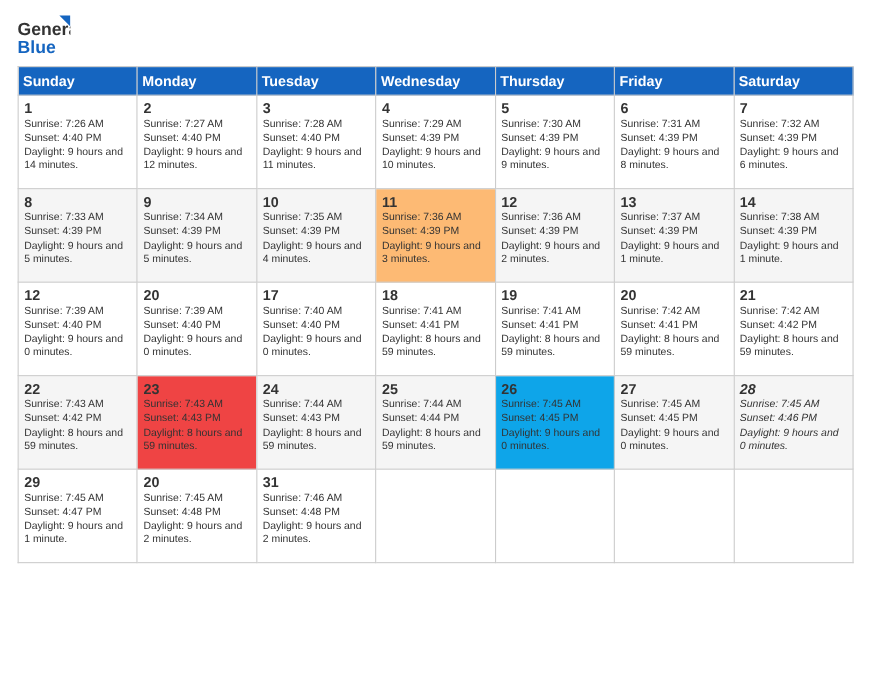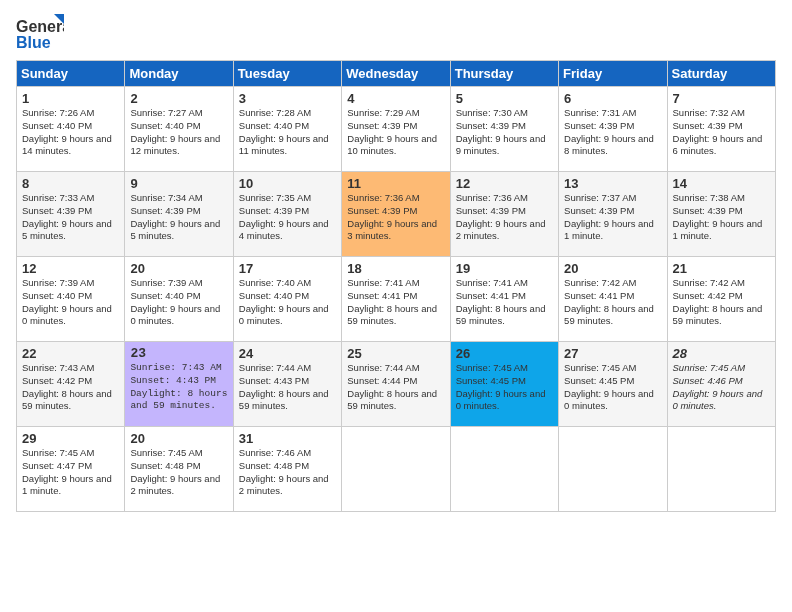--- a/index.html
+++ b/index.html
@@ -156,21 +156,21 @@
           <td><span class="day-num">19</span>
 <span class="cell-text">Sunrise: 7:41 AM<br>Sunset: 4:41 PM<br>Daylight: 8 hours and 59 minutes.</span></td>
           <td><span class="day-num">20</span>
 <span class="cell-text">Sunrise: 7:42 AM<br>Sunset: 4:41 PM<br>Daylight: 8 hours and 59 minutes.</span></td>
           <td><span class="day-num">21</span>
 <span class="cell-text">Sunrise: 7:42 AM<br>Sunset: 4:42 PM<br>Daylight: 8 hours and 59 minutes.</span></td>
         </tr>
         <tr>
           <td style="background: rgb(245, 245, 245);"><span class="day-num">22</span>
 <span class="cell-text">Sunrise: 7:43 AM<br>Sunset: 4:42 PM<br>Daylight: 8 hours and 59 minutes.</span></td>
-          <td style="background: #c4b5fd; font-family: Liberation Mono, monospace;"><span class="day-num">23</span>
+          <td style="background: #ef4444;"><span class="day-num">23</span>
 <span class="cell-text">Sunrise: 7:43 AM<br>Sunset: 4:43 PM<br>Daylight: 8 hours and 59 minutes.</span></td>
           <td style="background: rgb(245, 245, 245);"><span class="day-num">24</span>
 <span class="cell-text">Sunrise: 7:44 AM<br>Sunset: 4:43 PM<br>Daylight: 8 hours and 59 minutes.</span></td>
           <td style="background: rgb(245, 245, 245);"><span class="day-num">25</span>
 <span class="cell-text">Sunrise: 7:44 AM<br>Sunset: 4:44 PM<br>Daylight: 8 hours and 59 minutes.</span></td>
           <td style="background: #0ea5e9;"><span class="day-num">26</span>
 <span class="cell-text">Sunrise: 7:45 AM<br>Sunset: 4:45 PM<br>Daylight: 9 hours and 0 minutes.</span></td>
           <td style="background: rgb(245, 245, 245); margin-top: 22px;"><span class="day-num">27</span>
 <span class="cell-text">Sunrise: 7:45 AM<br>Sunset: 4:45 PM<br>Daylight: 9 hours and 0 minutes.</span></td>
           <td style="background: rgb(245, 245, 245); font-style: italic;"><span class="day-num">28</span>

